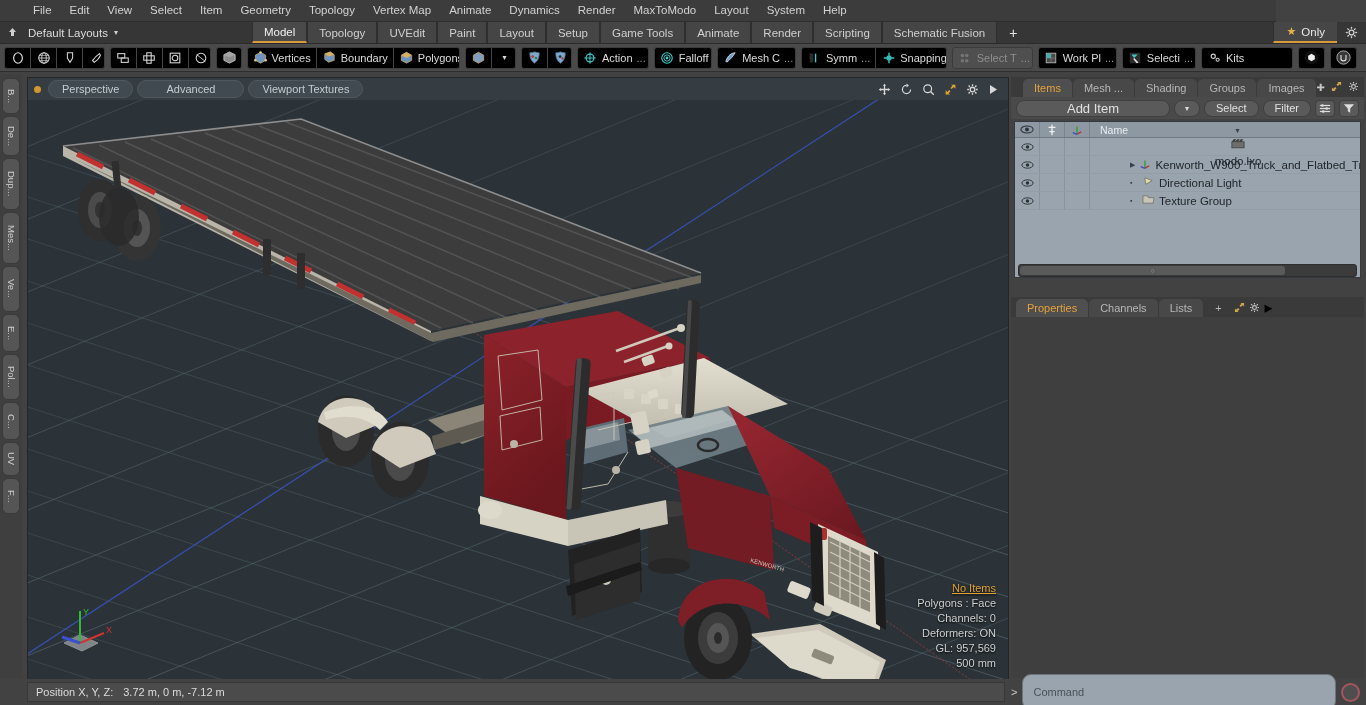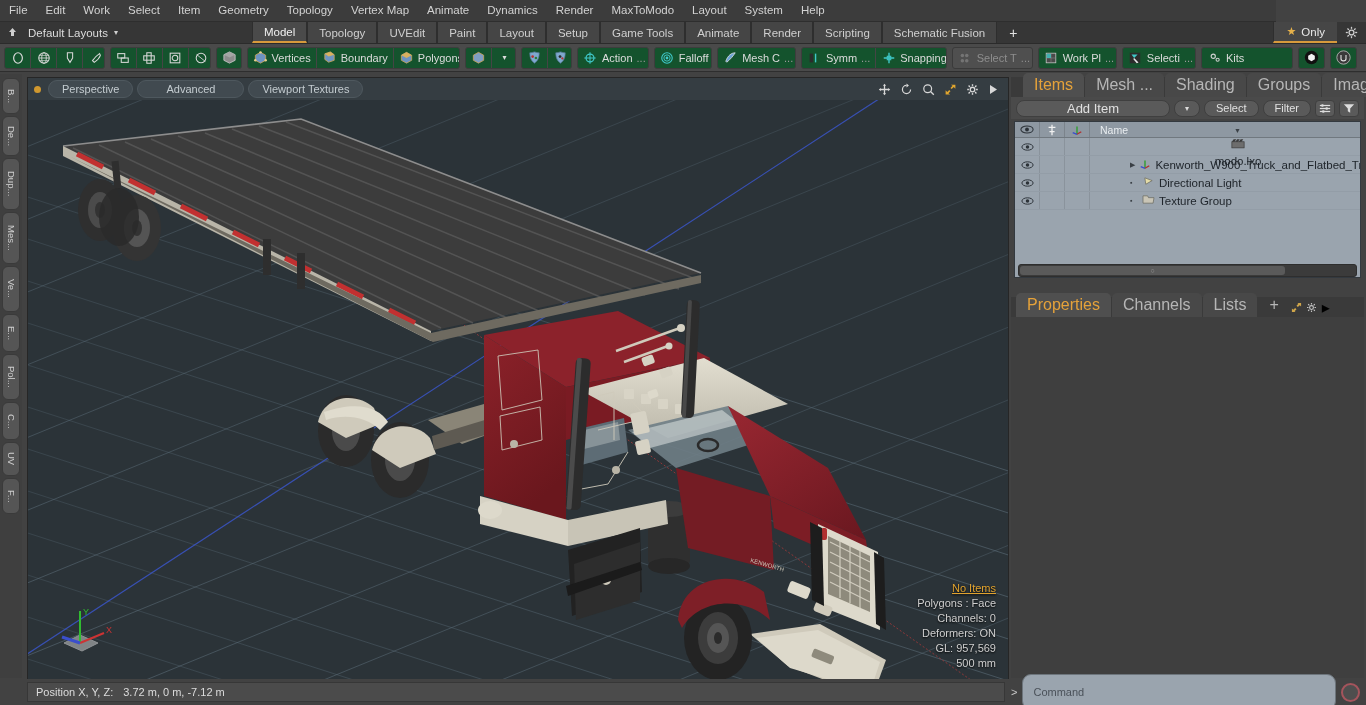--- a/index.html
+++ b/index.html
@@ -9,21 +9,21 @@
     font-family: "Liberation Sans", sans-serif;
     overflow: hidden;
     user-select: none;
   }
   #app { position: relative; width: 1366px; height: 705px; background: #424242; }
 
   
   .menubar {
     position: absolute; left: 0; top: 0; width: 1276px; height: 22px;
     background: #3c3c3c; display: flex; align-items: center;
-    padding-left: 0; border-bottom: 1px solid #2e2e2e;
+    padding-left: 24px; border-bottom: 1px solid #2e2e2e;
   }
   .menubar .mi {
     font-size: 11.5px; color: #d2d2d2; padding: 3px 9px; white-space: nowrap;
     line-height: 13px;
   }
 
   
   .layoutrow {
     position: absolute; left: 0; top: 22px; width: 1366px; height: 22px;
     background: #363636; display: flex; align-items: stretch;
@@ -57,21 +57,21 @@
   .gear-top { display: flex; align-items: center; padding: 0 8px; color: #cfcfcf; font-size: 12px; }
 
   
   .toolbar {
     position: absolute; left: 0; top: 44px; width: 1366px; height: 28px;
     background: #4a4a4a; display: flex; align-items: center;
     padding: 0 4px; gap: 0px; border-bottom: 1px solid #2e2e2e;
   }
   .tgroup {
     display: flex; align-items: center; height: 22px;
-    background: #14532d; border: 1px solid #3d3d3d; border-radius: 3px;
+    background: #000000; border: 1px solid #3d3d3d; border-radius: 3px;
     margin-right: 5px; overflow: hidden;
   }
   .tbtn {
     display: flex; align-items: center; gap: 4px; height: 20px;
     padding: 0 5px; font-size: 11px; color: #dcdcdc; white-space: nowrap;
     border-right: 1px solid #454545;
   }
   .tbtn:last-child { border-right: none; }
   .tbtn.dim { color: #8e8e8e; }
   .tgroup.flat { background: #4f4f4f; border-color: #3a3a3a; }
@@ -129,21 +129,21 @@
   .rpanel {
     position: absolute; left: 1011px; top: 77px; width: 353px; height: 601px;
     background: #424242;
   }
   .tabrow {
     display: flex; align-items: flex-end; height: 20px; background: #3a3a3a;
     padding-left: 4px; gap: 1px;
   }
   .tabrow .pdot { width:6px; height:6px; border-radius:50%; background:#555; margin:0 5px 6px 2px; }
   .ptab {
-    font-size: 16px; color: #b6b6b6; padding: 3px 11px 3px;
+    font-size: 11px; color: #b6b6b6; padding: 3px 11px 3px;
     background: #484848; border-radius: 5px 5px 0 0; white-space: nowrap;
   }
   .ptab.active { background: #4f4f4f; color: #e5a23a; }
   .tabrow .tr-icons { margin-left: auto; display: flex; align-items: center; gap: 6px; padding: 0 6px 3px 0; color: #c6c6c6; font-size: 10px; }
 
   .addrow {
     display: flex; align-items: center; height: 22px; background: #4a4a4a;
     padding: 0 5px; gap: 4px;
   }
   .additem {
@@ -228,21 +228,21 @@
   }
 </style>
 </head>
 <body>
 
 <div id="app">
 
   <div class="menubar">
     <div class="mi">File</div>
     <div class="mi">Edit</div>
-    <div class="mi">Work</div>
+    <div class="mi">View</div>
     <div class="mi">Select</div>
     <div class="mi">Item</div>
     <div class="mi">Geometry</div>
     <div class="mi">Topology</div>
     <div class="mi">Vertex Map</div>
     <div class="mi">Animate</div>
     <div class="mi">Dynamics</div>
     <div class="mi">Render</div>
     <div class="mi">MaxToModo</div>
     <div class="mi">Layout</div>

